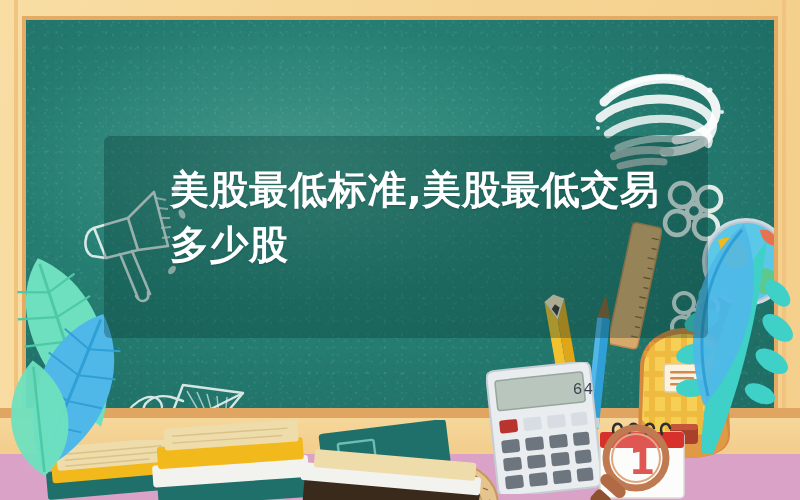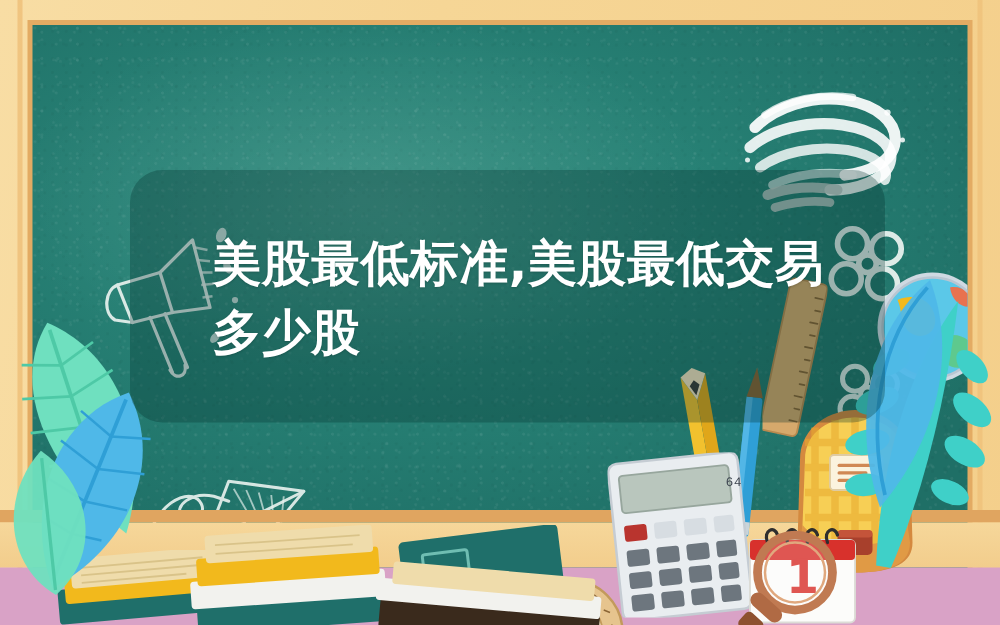--- a/index.html
+++ b/index.html
@@ -84,25 +84,24 @@
   .chalk-flower-b { right: 48px; top: 265px; width: 62px; height: 60px; }
 
   
   .title-panel {
     position: absolute;
     left: 104px;
     top: 136px;
     width: 604px;
     height: 202px;
     background: rgba(3, 46, 44, 0.30);
-    border-radius: 26px;
+    border-radius: 6px;
     box-sizing: border-box;
     padding: 26px 44px 22px 66px;
     display: flex;
-    align-items: center;
   }
   .title-text {
     color: #ffffff;
     font-size: 39px;
     line-height: 1.42;
     font-weight: 700;
     letter-spacing: .5px;
     text-shadow: 0 1px 2px rgba(0,0,0,.18);
     font-family: "DejaVu Sans", "Liberation Sans", sans-serif;
     word-break: break-all;
@@ -146,22 +145,22 @@
   .globe     { right: -18px; bottom: 168px; width: 104px; height: 104px; }
   .books-left{ left: 148px;  bottom: -6px;  width: 170px; height: 86px;  }
   .books-mid { left: 300px;  bottom: -14px; width: 190px; height: 96px;  }
   .book-teal { left: 318px;  bottom: 0px;   width: 140px; height: 80px;  }
   .notebook-y{ left: 40px;   bottom: -2px;  width: 150px; height: 62px;  }
 
   .calc-display-text {
     position: absolute;
     right: 10px;
     top: 19px;
-    font-family: Liberation Sans, sans-serif;
-    font-size: 10px;
+    font-family: Liberation Mono, monospace;
+    font-size: 16px;
     color: #3d4450;
     letter-spacing: 1px;
   }
   .cal-day-text {
     position: absolute;
     left: 50%;
     top: 28px;
     transform: translateX(-50%);
     font-family: "DejaVu Sans", sans-serif;
     font-size: 38px;

